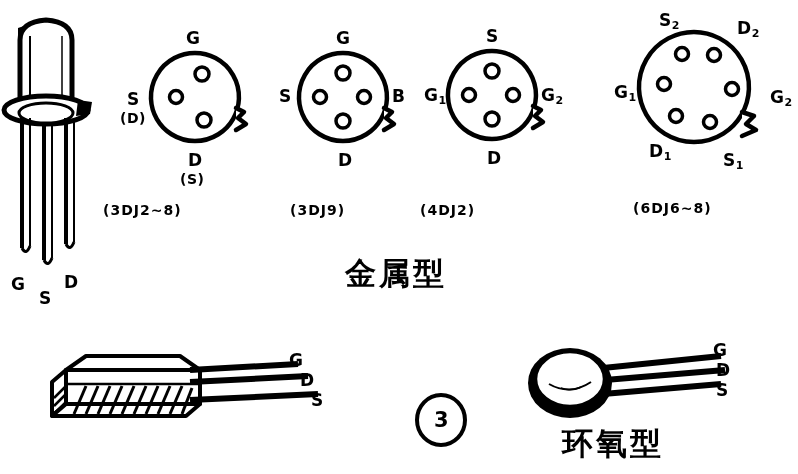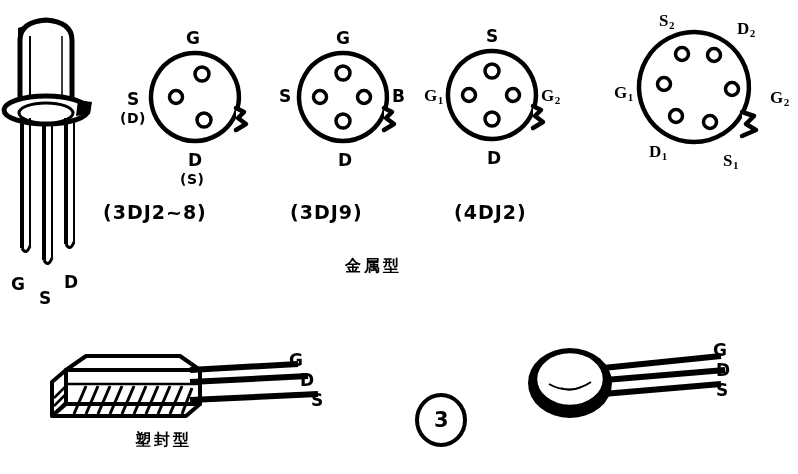--- a/index.html
+++ b/index.html
@@ -22,38 +22,38 @@
   .lbl {
     position: absolute;
     font-family: "DejaVu Sans", sans-serif;
     font-weight: bold;
     color: #000000;
     white-space: nowrap;
     line-height: 1;
     letter-spacing: 0.5px;
   }
   .pinlbl { font-size: 17px; }
-  .pinlbl-sub { font-size: 17px; font-family: Liberation Serif, serif; }
+  .pinlbl-sub { font-size: 17px; }
   .pinlbl-sub sub {
     font-size: 11px;
     font-weight: bold;
     vertical-align: baseline;
     position: relative;
     top: 3px;
     left: 0px;
   }
   .paren { font-size: 14px; }
   .caption {
-    font-size: 19px;
+    font-size: 14px;
     font-weight: bold;
     letter-spacing: 1px;
   }
   .cn {
     font-family: "DejaVu Sans", sans-serif;
-    font-size: 16px;
+    font-size: 31px;
     font-weight: bold;
     letter-spacing: 3px;
   }
   .leadlbl { font-size: 17px; }
   .fignum {
     font-size: 21px;
     font-weight: bold;
   }
 </style>
 </head>
@@ -141,21 +141,21 @@
     </svg>
   </div>
   <div class="lbl pinlbl" style="left:486px; top:28px;">S</div>
   <div class="lbl pinlbl-sub" style="left:424px; top:87px;">
     <span>G</span><sub>1</sub>
   </div>
   <div class="lbl pinlbl-sub" style="left:541px; top:87px;">
     <span>G</span><sub>2</sub>
   </div>
   <div class="lbl pinlbl" style="left:487px; top:150px;">D</div>
-  <div class="lbl caption" style="left:454px; top:203px;">(4DJ2)</div>
+  <div class="lbl caption" style="left:420px; top:203px;">(4DJ2)</div>
 
   <div class="abs" style="left:638px; top:28px;">
     <svg width="128" height="128" viewBox="0 0 128 128">
       <path d="M56 4 A55 55 0 1 1 55.9 4 Z" fill="#fff" stroke="#000" stroke-width="4.5"></path>
       <path d="M104 84 L116 88 L108 96 L118 102 L104 108" fill="#fff" stroke="#000" stroke-width="4.5" stroke-linejoin="round" stroke-linecap="round"></path>
       <circle cx="44" cy="26" r="6.5" fill="#fff" stroke="#000" stroke-width="3.5"></circle>
       <circle cx="76" cy="27" r="6.5" fill="#fff" stroke="#000" stroke-width="3.5"></circle>
       <circle cx="26" cy="56" r="6.5" fill="#fff" stroke="#000" stroke-width="3.5"></circle>
       <circle cx="94" cy="61" r="6.5" fill="#fff" stroke="#000" stroke-width="3.5"></circle>
       <circle cx="38" cy="88" r="6.5" fill="#fff" stroke="#000" stroke-width="3.5"></circle>
@@ -173,20 +173,21 @@
   </div>
   <div class="lbl pinlbl-sub" style="left:770px; top:89px;">
     <span>G</span><sub>2</sub>
   </div>
   <div class="lbl pinlbl-sub" style="left:649px; top:143px;">
     <span>D</span><sub>1</sub>
   </div>
   <div class="lbl pinlbl-sub" style="left:723px; top:152px;">
     <span>S</span><sub>1</sub>
   </div>
+  <div class="lbl caption" style="left:633px; top:201px;">(6DJ6~8)</div>
 
   <div class="lbl cn" style="left:345px; top:258px;">金属型</div>
 
   <div class="abs" style="left:40px; top:348px;">
     <svg width="300" height="80" viewBox="0 0 300 80">
 
       <path d="M26 22 L46 8 L140 8 L160 22 Z" fill="#fff" stroke="#000" stroke-width="4" stroke-linejoin="round"></path>
 
       <path d="M26 22 L160 22 L160 56 L26 56 Z" fill="#fff" stroke="#000" stroke-width="4" stroke-linejoin="round"></path>
 
@@ -215,21 +216,20 @@
       </g>
 
       <path d="M150 22 L258 16" fill="none" stroke="#000" stroke-width="6"></path>
       <path d="M150 34 L268 28" fill="none" stroke="#000" stroke-width="6"></path>
       <path d="M150 52 L278 46" fill="none" stroke="#000" stroke-width="6"></path>
     </svg>
   </div>
   <div class="lbl leadlbl" style="left:289px; top:352px;">G</div>
   <div class="lbl leadlbl" style="left:300px; top:372px;">D</div>
   <div class="lbl leadlbl" style="left:311px; top:392px;">S</div>
-  <div class="lbl cn" style="left:135px; top:432px;">塑封型</div>
 
   <div class="abs" style="left:413px; top:392px;">
     <svg width="56" height="56" viewBox="0 0 56 56">
       <ellipse cx="28" cy="28" rx="24" ry="25" fill="#fff" stroke="#000" stroke-width="4"></ellipse>
     </svg>
   </div>
   <div class="lbl fignum" style="left:434px; top:410px;">3</div>
 
   <div class="abs" style="left:525px; top:346px;">
     <svg width="230" height="80" viewBox="0 0 230 80">
@@ -242,14 +242,15 @@
       <path d="M36 42 Q46 46 56 41" fill="none" stroke="#000" stroke-width="1.5"></path>
 
       <path d="M78 22 L196 10" fill="none" stroke="#000" stroke-width="6"></path>
       <path d="M80 34 L200 24" fill="none" stroke="#000" stroke-width="6"></path>
       <path d="M78 48 L196 38" fill="none" stroke="#000" stroke-width="6"></path>
     </svg>
   </div>
   <div class="lbl leadlbl" style="left:713px; top:342px;">G</div>
   <div class="lbl leadlbl" style="left:716px; top:362px;">D</div>
   <div class="lbl leadlbl" style="left:716px; top:382px;">S</div>
+  <div class="lbl cn" style="left:562px; top:428px;">环氧型</div>
 
 </div>
 
 </body></html>

